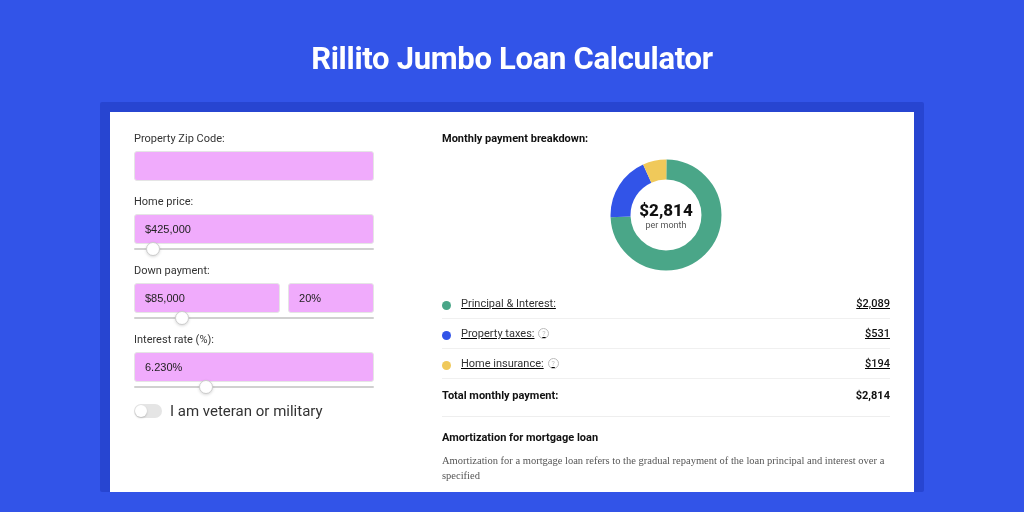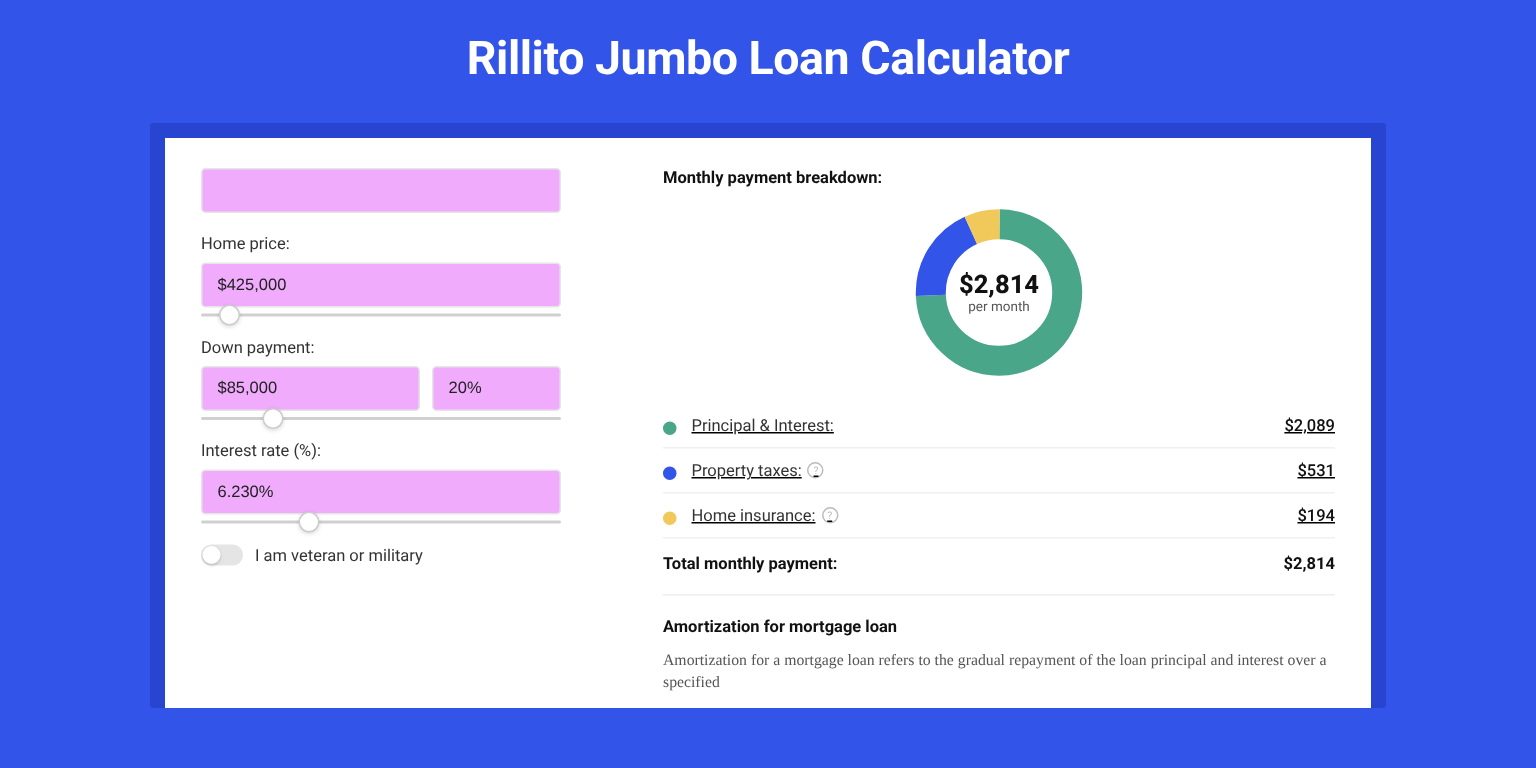--- a/index.html
+++ b/index.html
@@ -8,21 +8,21 @@
     background: #3254e8;
     width: 1024px;
     height: 512px;
     overflow: hidden;
   }
   .page-title {
     text-align: center;
     color: #ffffff;
     font-size: 31px;
     font-weight: 700;
-    padding: 20px 0 25px 0;
+    padding: 40px 0 25px 0;
     letter-spacing: -0.3px;
   }
   .outer-frame {
     background: #2745d1;
     margin: 0 100px;
     padding: 10px 10px 0 10px;
     border-radius: 2px;
   }
   .card {
     background: #ffffff;
@@ -90,21 +90,21 @@
   .toggle-row { display: flex; align-items: center; gap: 8px; margin-top: 12px; }
   .toggle {
     width: 28px; height: 14px; background: #e5e5e5; border-radius: 7px;
     position: relative; cursor: pointer;
   }
   .toggle::after {
     content: ""; position: absolute; left: 1px; top: 1px;
     width: 12px; height: 12px; background: #fff; border-radius: 50%;
     box-shadow: 0 1px 2px rgba(0,0,0,0.2);
   }
-  .toggle-label { font-size: 11px; color: #333; }
+  .toggle-label { font-size: 15px; color: #333; }
 
   .breakdown-title { font-size: 11px; font-weight: 700; color: #111; margin-bottom: 10px; }
   .donut-wrap { display: flex; justify-content: center; margin-bottom: 14px; }
   .donut-box { position: relative; width: 120px; height: 120px; }
   .donut-center {
     position: absolute; inset: 0; display: flex; flex-direction: column;
     align-items: center; justify-content: center;
   }
   .donut-amount { font-size: 17px; font-weight: 800; color: #111; }
   .donut-sub { font-size: 9px; color: #555; }
@@ -135,20 +135,21 @@
 <body>
 
 <h1 class="page-title">Rillito Jumbo Loan Calculator</h1>
 
 <div class="outer-frame">
   <div class="card">
 
     <div class="left-col">
 
       <div class="form-group">
+        <label class="form-label">Property Zip Code:</label>
         <input class="text-input" value="" style="">
       </div>
 
       <div class="form-group">
         <label class="form-label">Home price:</label>
         <input class="text-input" value="$425,000" style="">
         <div class="slider-track">
           <div class="slider-thumb" style="left:8%"></div>
         </div>
       </div>

